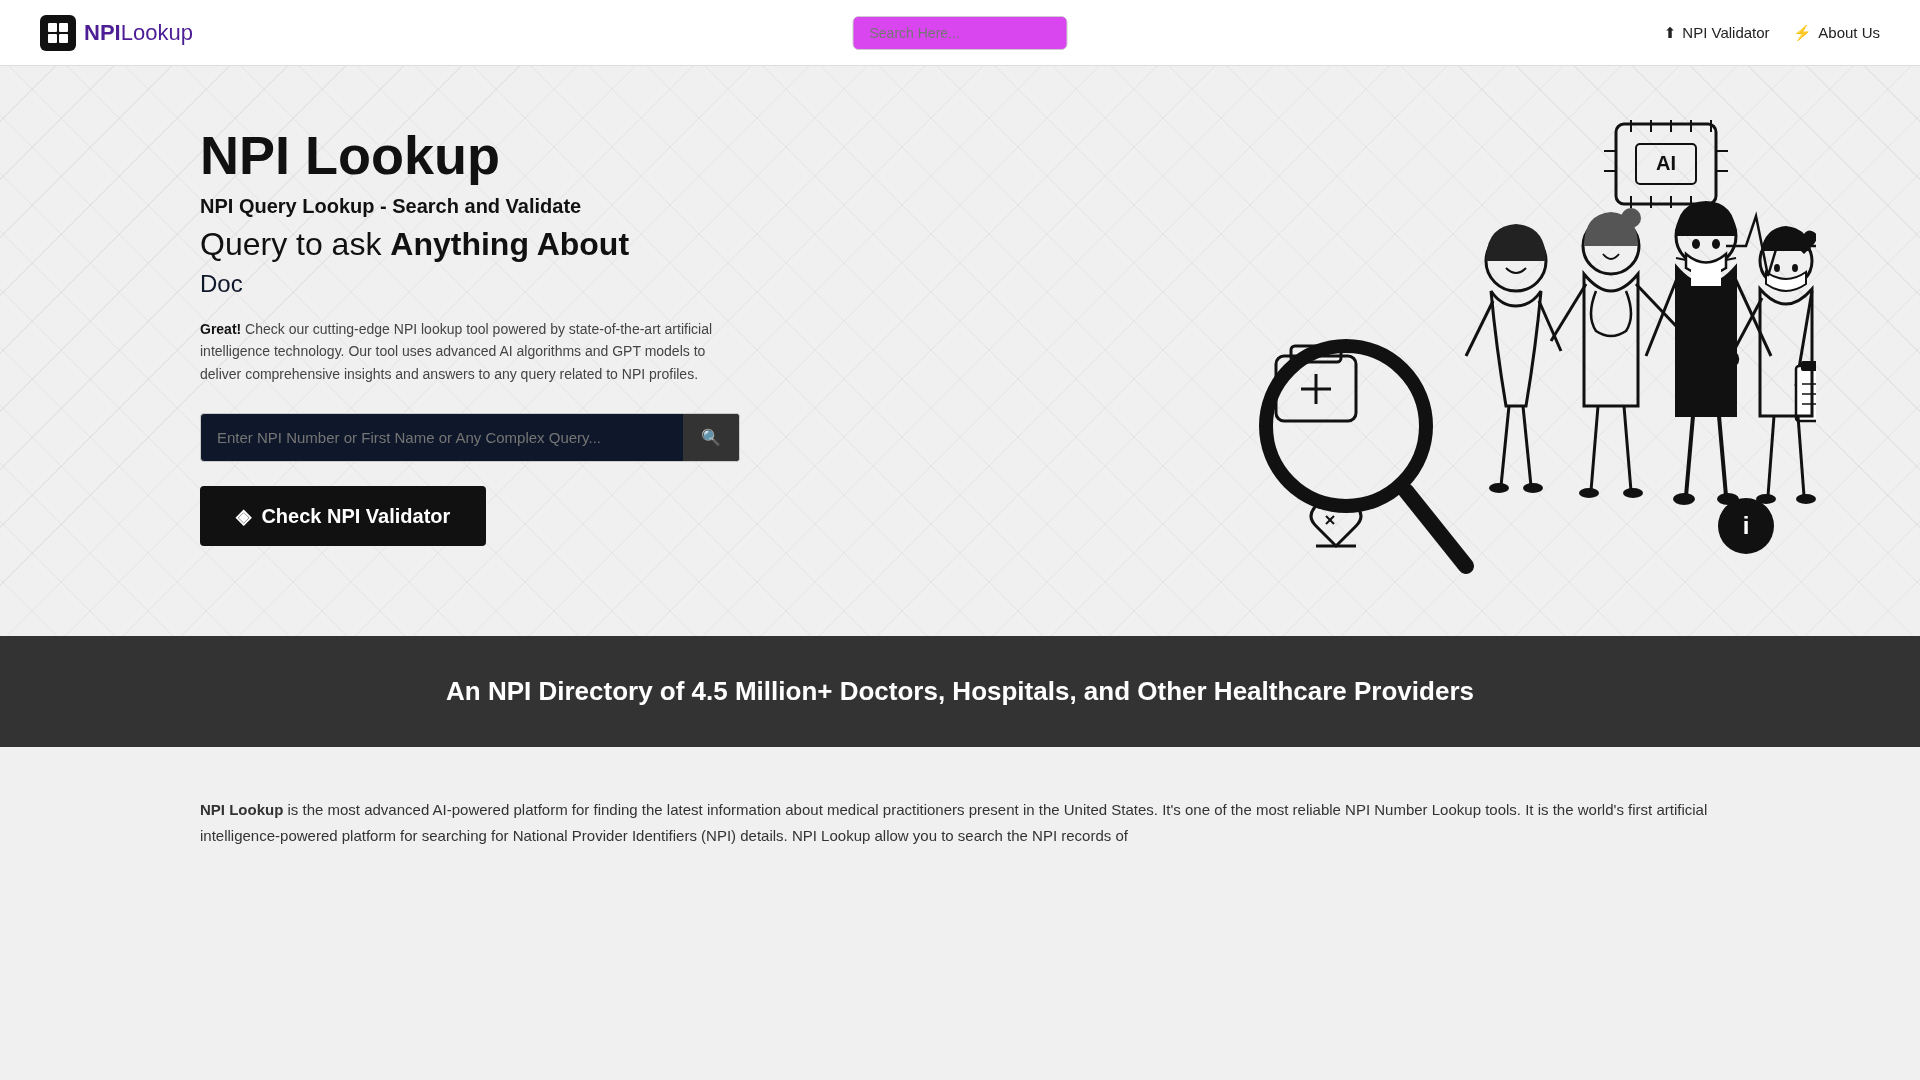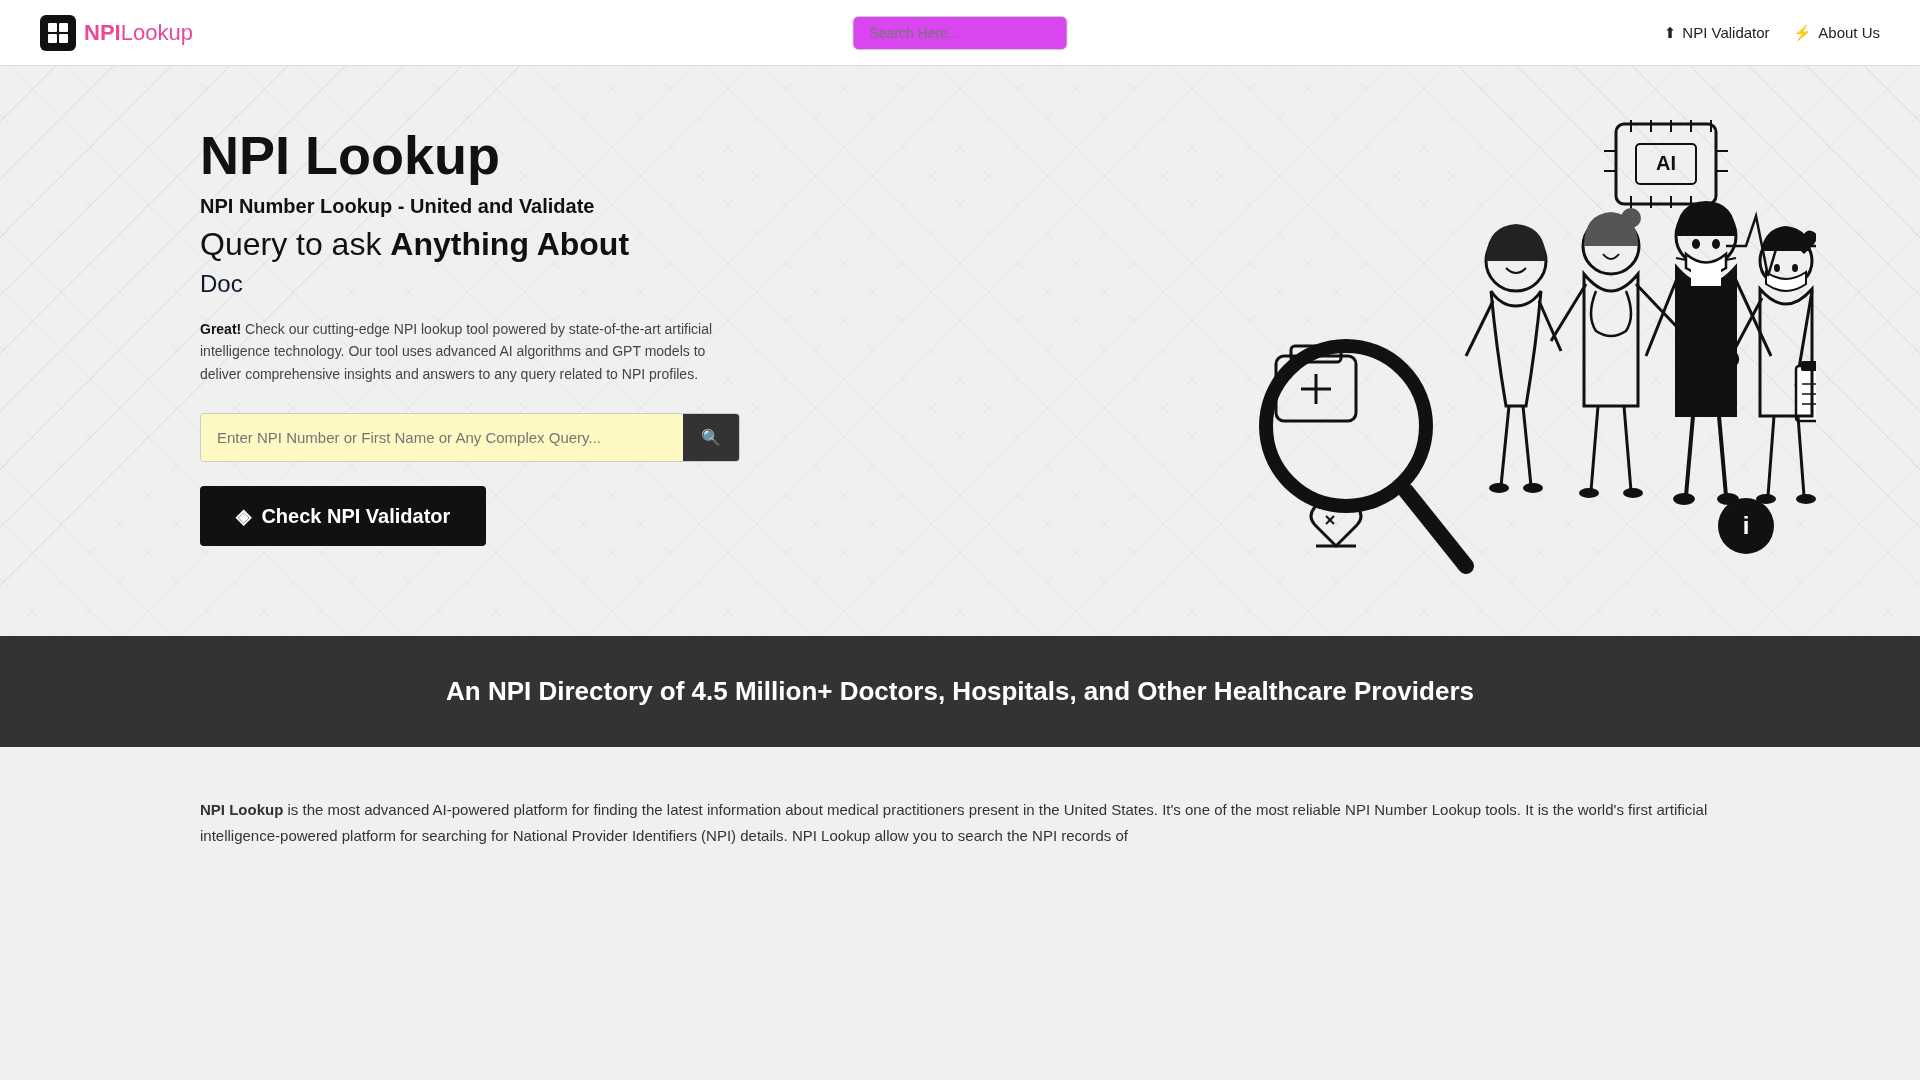--- a/index.html
+++ b/index.html
@@ -30,21 +30,21 @@
       display: flex;
       align-items: center;
       justify-content: center;
       color: #fff;
       font-size: 18px;
       font-weight: bold;
     }
     .logo-text {
       font-size: 22px;
       font-weight: 700;
-      color: #ec4899;
+      color: #4c1d95;
     }
     .logo-text span {
       font-weight: 400;
     }
     .header-search {
       flex: 1;
       max-width: 300px;
       margin: 0 auto;
       position: absolute;
       left: 50%;
@@ -164,21 +164,21 @@
     .hero-description strong {
       font-weight: 700;
       color: #111;
     }
 
     .search-bar {
       display: flex;
       align-items: center;
       border: 1.5px solid #ccc;
       border-radius: 4px;
-      background: #fef9c3;
+      background: #0f172a;
       overflow: hidden;
       max-width: 540px;
       margin-bottom: 24px;
     }
     .search-bar input {
       flex: 1;
       padding: 14px 16px;
       font-size: 15px;
       border: none;
       outline: none;
@@ -289,21 +289,21 @@
     <a class="nav-item">
       <span>⚡</span>
       <span>About Us</span>
     </a>
   </nav>
 </header>
 
 <section class="hero">
   <div class="hero-content">
     <h1 class="hero-title">NPI Lookup</h1>
-    <p class="hero-subtitle">NPI Number Lookup - United and Validate</p>
+    <p class="hero-subtitle">NPI Query Lookup - Search and Validate</p>
 
     <p class="hero-tagline">
       <span>Query to ask </span><strong>Anything About</strong>
     </p>
     <p class="hero-tagline-line2">Doc</p>
 
     <p class="hero-description">
       <strong>Great!</strong><span> Check our cutting-edge NPI lookup tool powered by state-of-the-art artificial intelligence technology. Our tool uses advanced AI algorithms and GPT models to deliver comprehensive insights and answers to any query related to NPI profiles.</span>
     </p>
 

